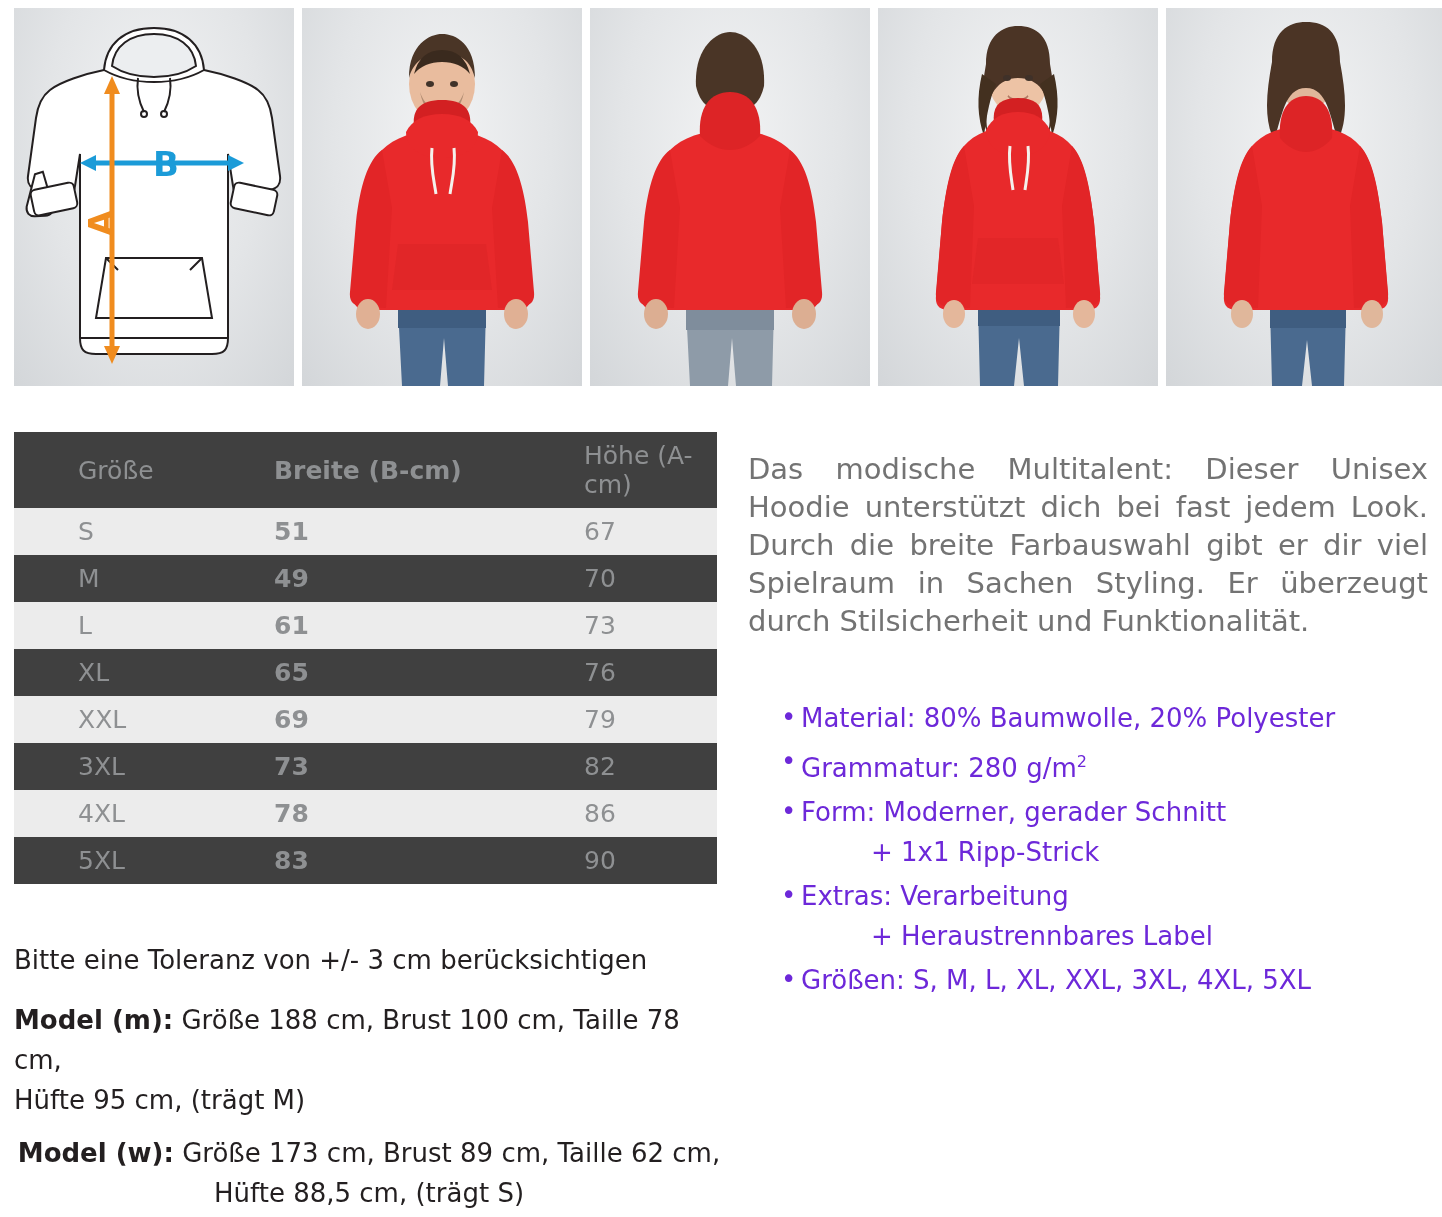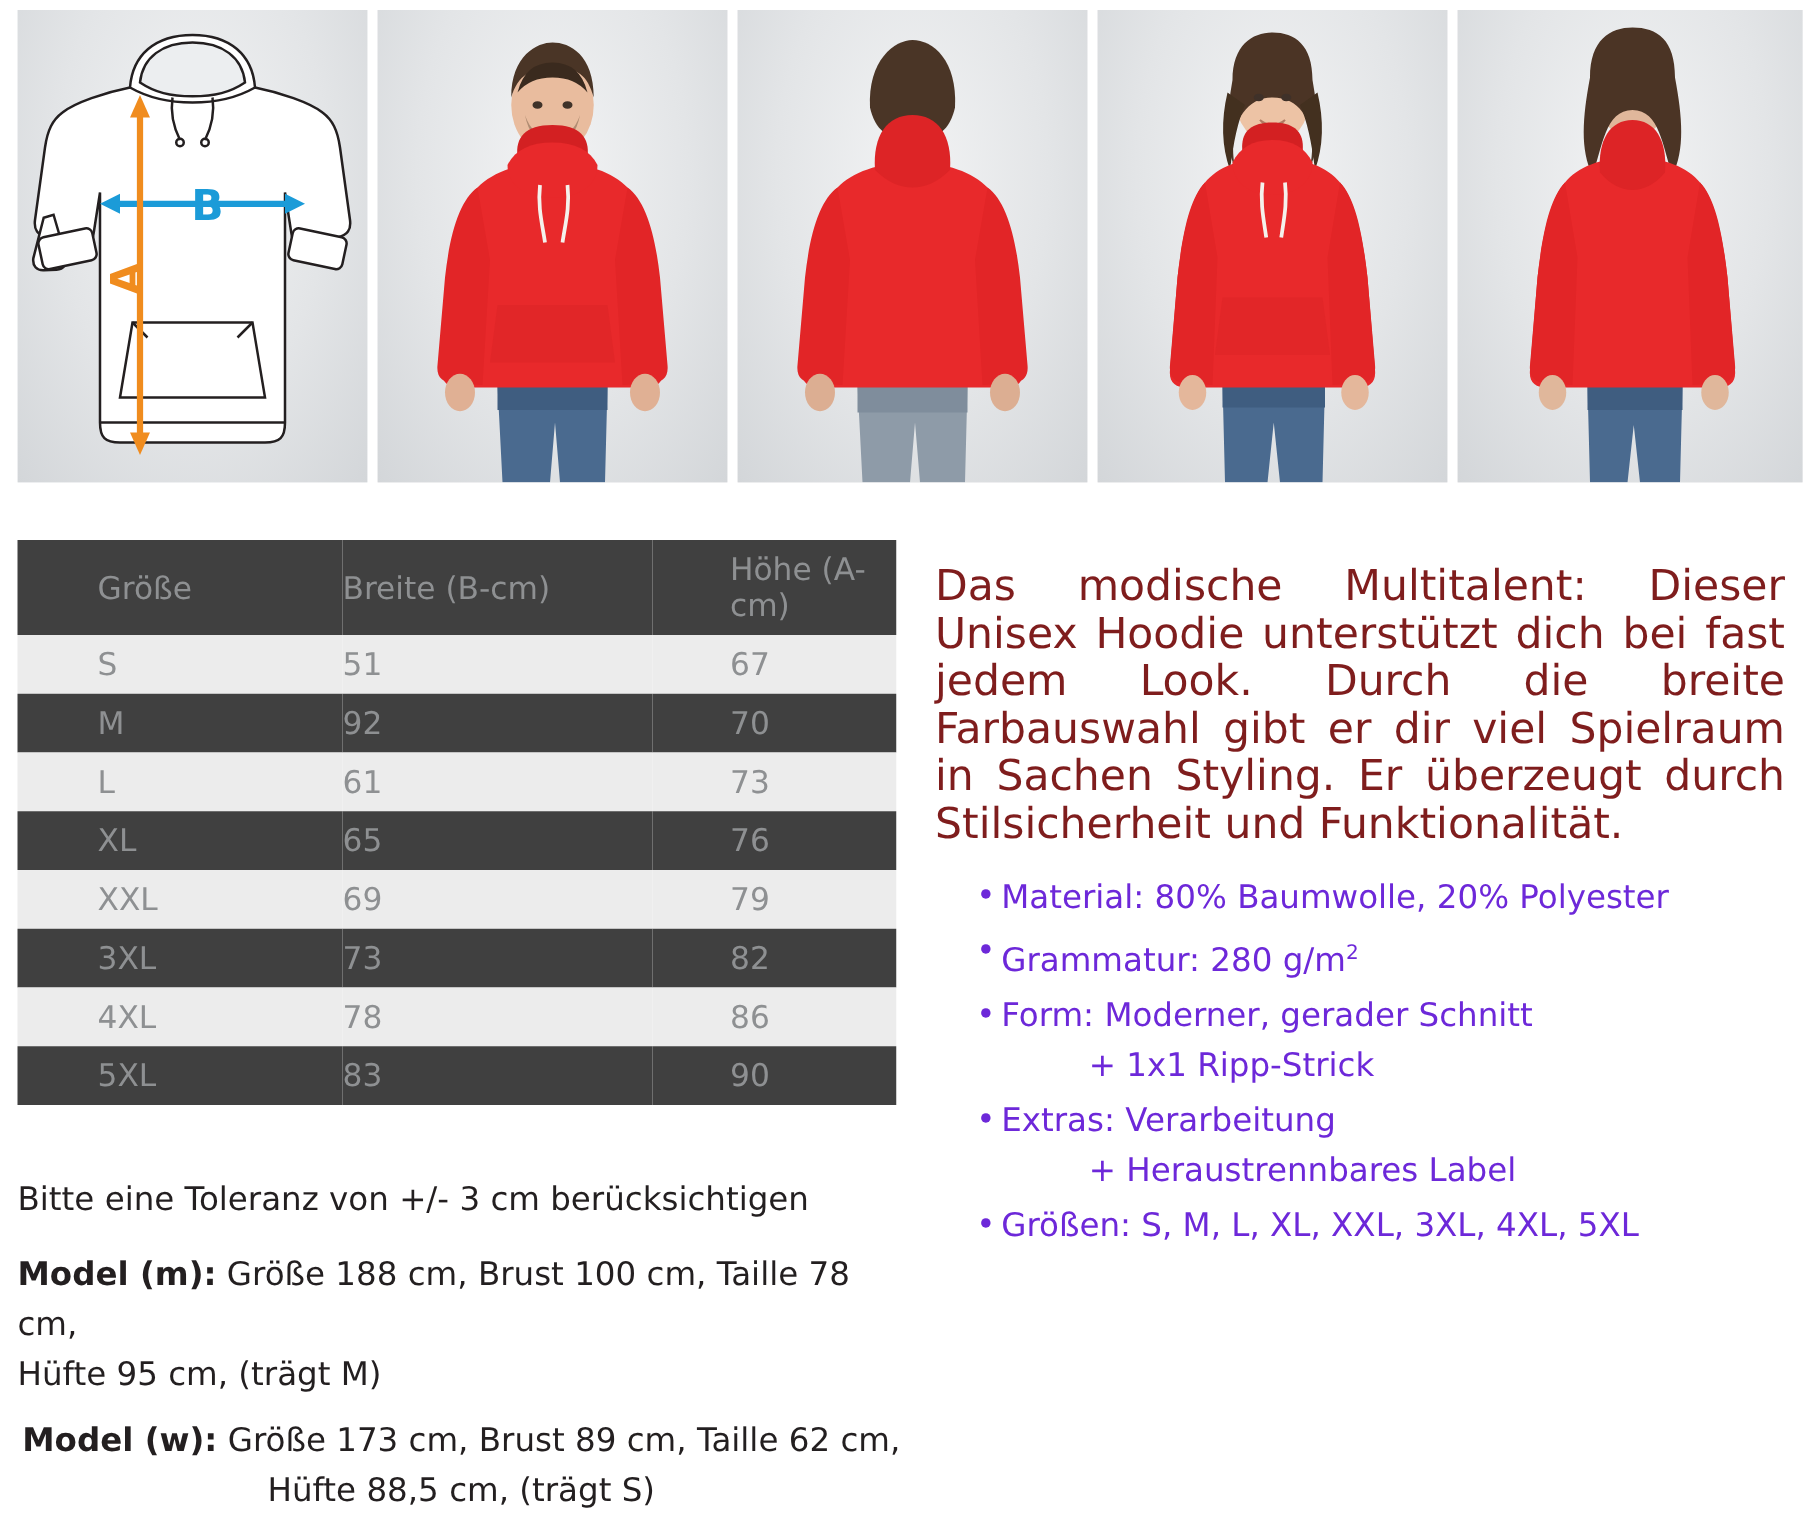--- a/index.html
+++ b/index.html
@@ -56,21 +56,21 @@
     border-collapse: collapse;
     font-size: 25px;
     color: #8e9092;
   }
   .size-table th, .size-table td {
     text-align: left;
     padding: 9px 0 9px 62px;
     font-weight: normal;
   }
   .size-table th:nth-child(1), .size-table td:nth-child(1) { width: 196px; padding-left: 64px; }
-  .size-table th:nth-child(2), .size-table td:nth-child(2) { width: 248px; padding-left: 0; }
+  .size-table th:nth-child(2), .size-table td:nth-child(2) { width: 248px; padding-left: 0; font-weight: bold; }
   .size-table td:nth-child(2), .size-table th:nth-child(2) { padding-left: 0; }
   .size-table tr.odd  { background: #ececec; }
   .size-table tr.even { background: #404040; }
   .size-table th { color: #8e9092; }
 
   .tolerance {
     position: absolute;
     left: 14px;
     top: 945px;
     font-size: 26px;
@@ -87,24 +87,24 @@
   .model-m { top: 1000px; }
   .model-w { top: 1133px; text-align: center; }
   .model-line b { font-weight: bold; }
 
   
   .desc {
     position: absolute;
     left: 748px;
     top: 450px;
     width: 680px;
-    font-size: 34px;
+    font-size: 29px;
     line-height: 38px;
     text-align: justify;
-    color: #7f1d1d;
+    color: #737373;
   }
   .spec-list {
     position: absolute;
     left: 779px;
     top: 698px;
     width: 690px;
     font-size: 26px;
     line-height: 40px;
     color: #6d28d9;
     list-style: none;
@@ -276,21 +276,21 @@
     </tr>
   </thead>
   <tbody>
     <tr class="odd">
       <td>S</td>
       <td>51</td>
       <td>67</td>
     </tr>
     <tr class="even">
       <td>M</td>
-      <td>92</td>
+      <td>49</td>
       <td>70</td>
     </tr>
     <tr class="odd">
       <td>L</td>
       <td>61</td>
       <td>73</td>
     </tr>
     <tr class="even">
       <td>XL</td>
       <td>65</td>

